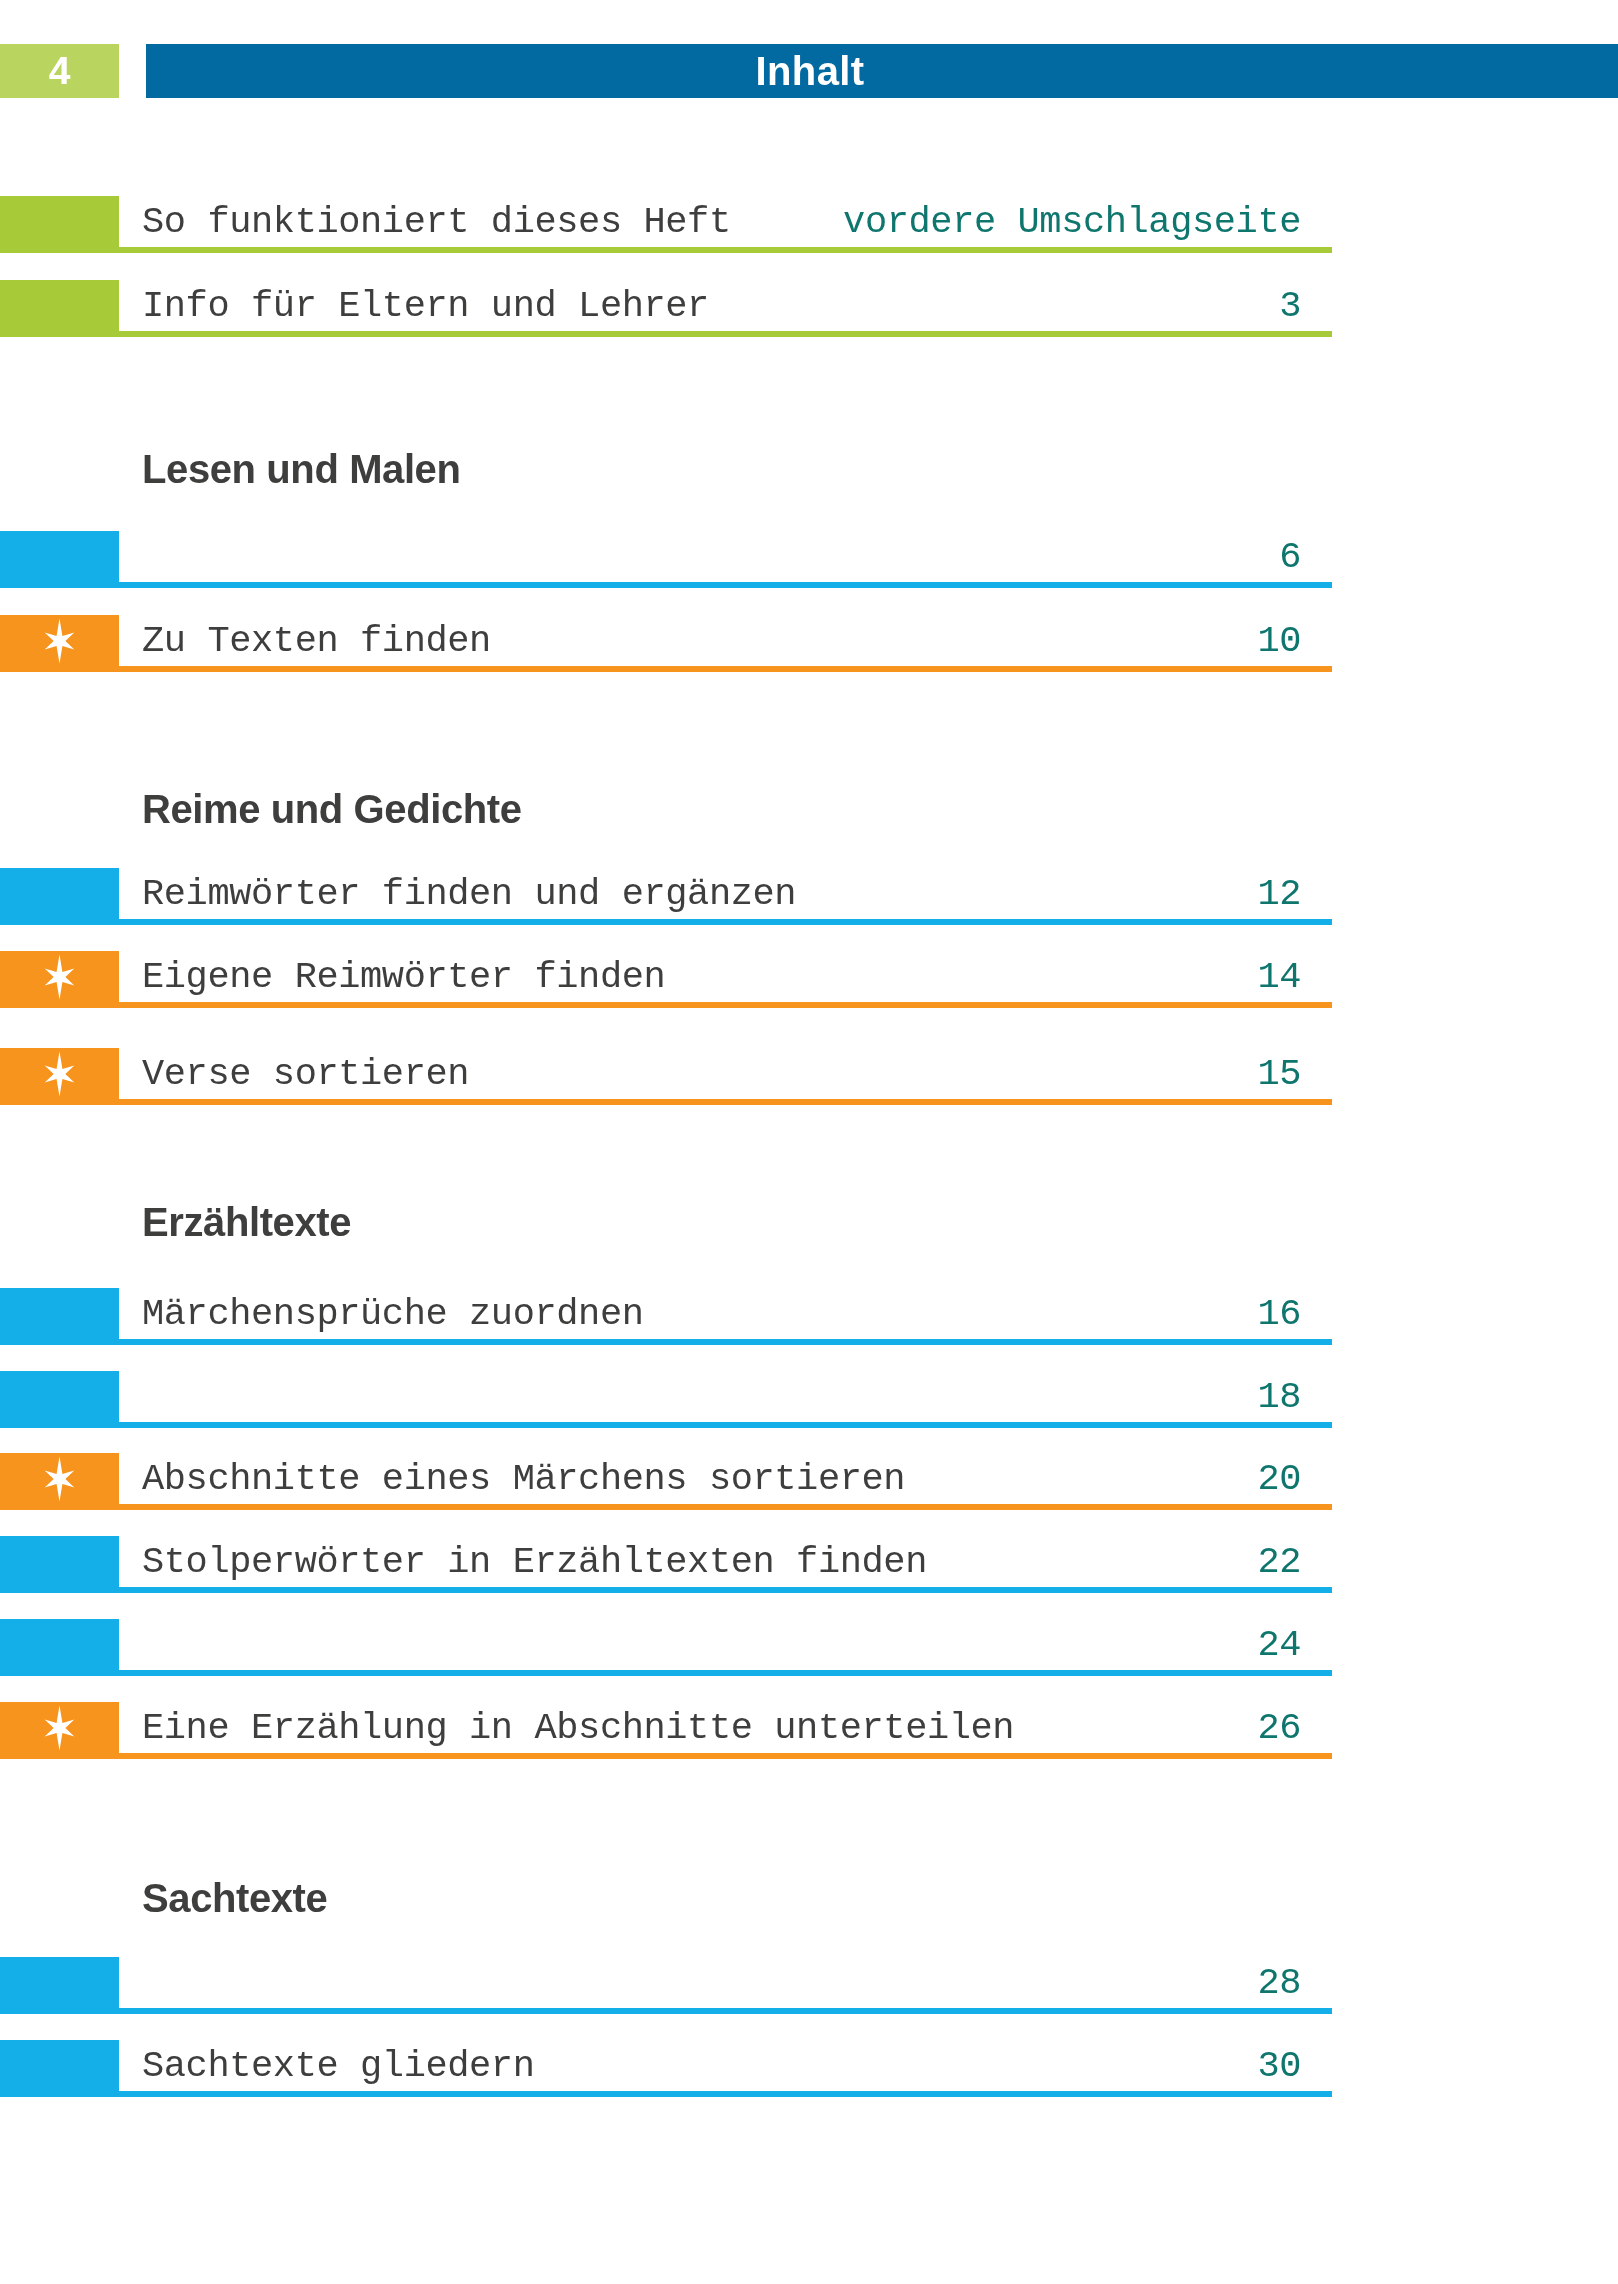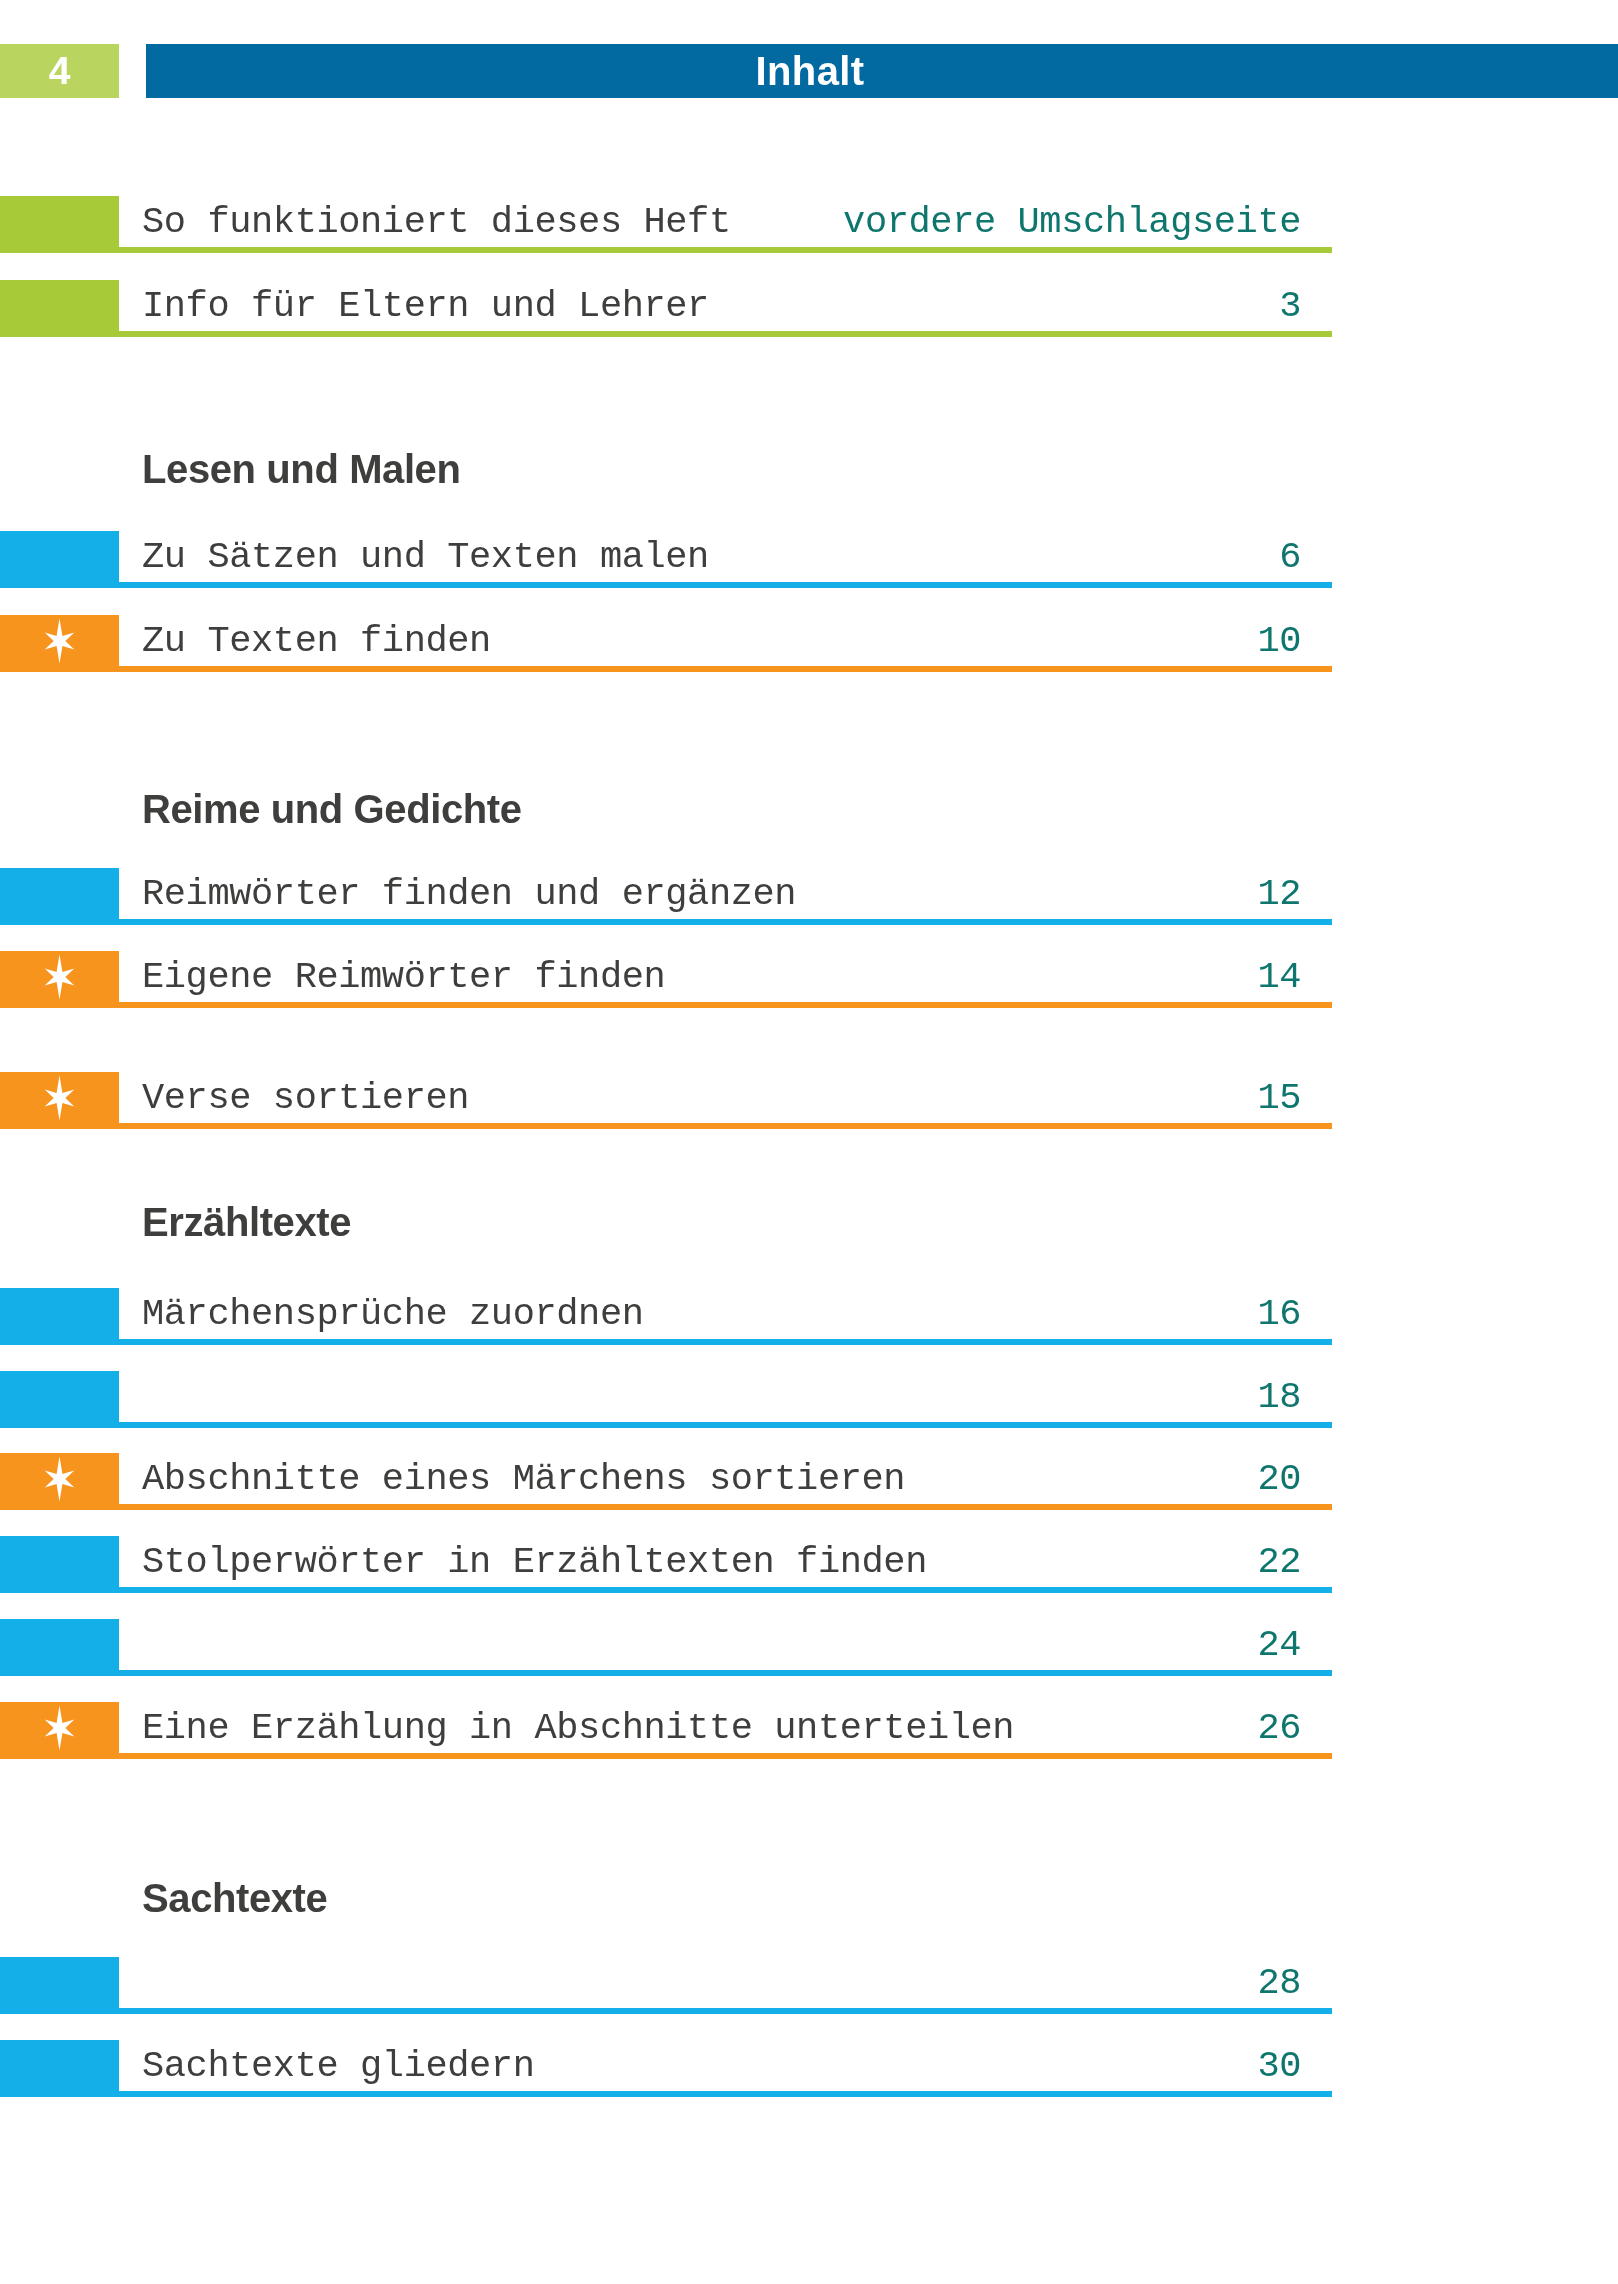--- a/index.html
+++ b/index.html
@@ -71,21 +71,20 @@
   <div class="sq"></div>
   <div class="lbl">Info für Eltern und Lehrer</div>
   <div class="pg">3</div>
 </div>
 
 <div class="sec-title" style="top:449px">Lesen und Malen</div>
 
 <div class="row blue" style="top:531px">
   <div class="rule"></div>
   <div class="sq"></div>
-  <div class="lbl">Zu Sätzen und Texten malen</div>
   <div class="pg">6</div>
 </div>
 <div class="row orange" style="top:615px">
   <div class="rule"></div>
   <div class="sq">
     <svg class="star" viewBox="0 0 100 100">
       <polygon fill="#ffffff" points="50,0 56.5,38.7 82.9,31 63,50 82.9,69 56.5,61.3 50,100 43.5,61.3 17.1,69 37,50 17.1,31 43.5,38.7"></polygon>
     </svg>
   </div>
   <div class="lbl">Zu Texten finden</div>
@@ -103,21 +102,21 @@
 <div class="row orange" style="top:951px">
   <div class="rule"></div>
   <div class="sq">
     <svg class="star" viewBox="0 0 100 100">
       <polygon fill="#ffffff" points="50,0 56.5,38.7 82.9,31 63,50 82.9,69 56.5,61.3 50,100 43.5,61.3 17.1,69 37,50 17.1,31 43.5,38.7"></polygon>
     </svg>
   </div>
   <div class="lbl">Eigene Reimwörter finden</div>
   <div class="pg">14</div>
 </div>
-<div class="row orange" style="top:1072px">
+<div class="row orange" style="top:1048px">
   <div class="rule"></div>
   <div class="sq">
     <svg class="star" viewBox="0 0 100 100">
       <polygon fill="#ffffff" points="50,0 56.5,38.7 82.9,31 63,50 82.9,69 56.5,61.3 50,100 43.5,61.3 17.1,69 37,50 17.1,31 43.5,38.7"></polygon>
     </svg>
   </div>
   <div class="lbl">Verse sortieren</div>
   <div class="pg">15</div>
 </div>
 

